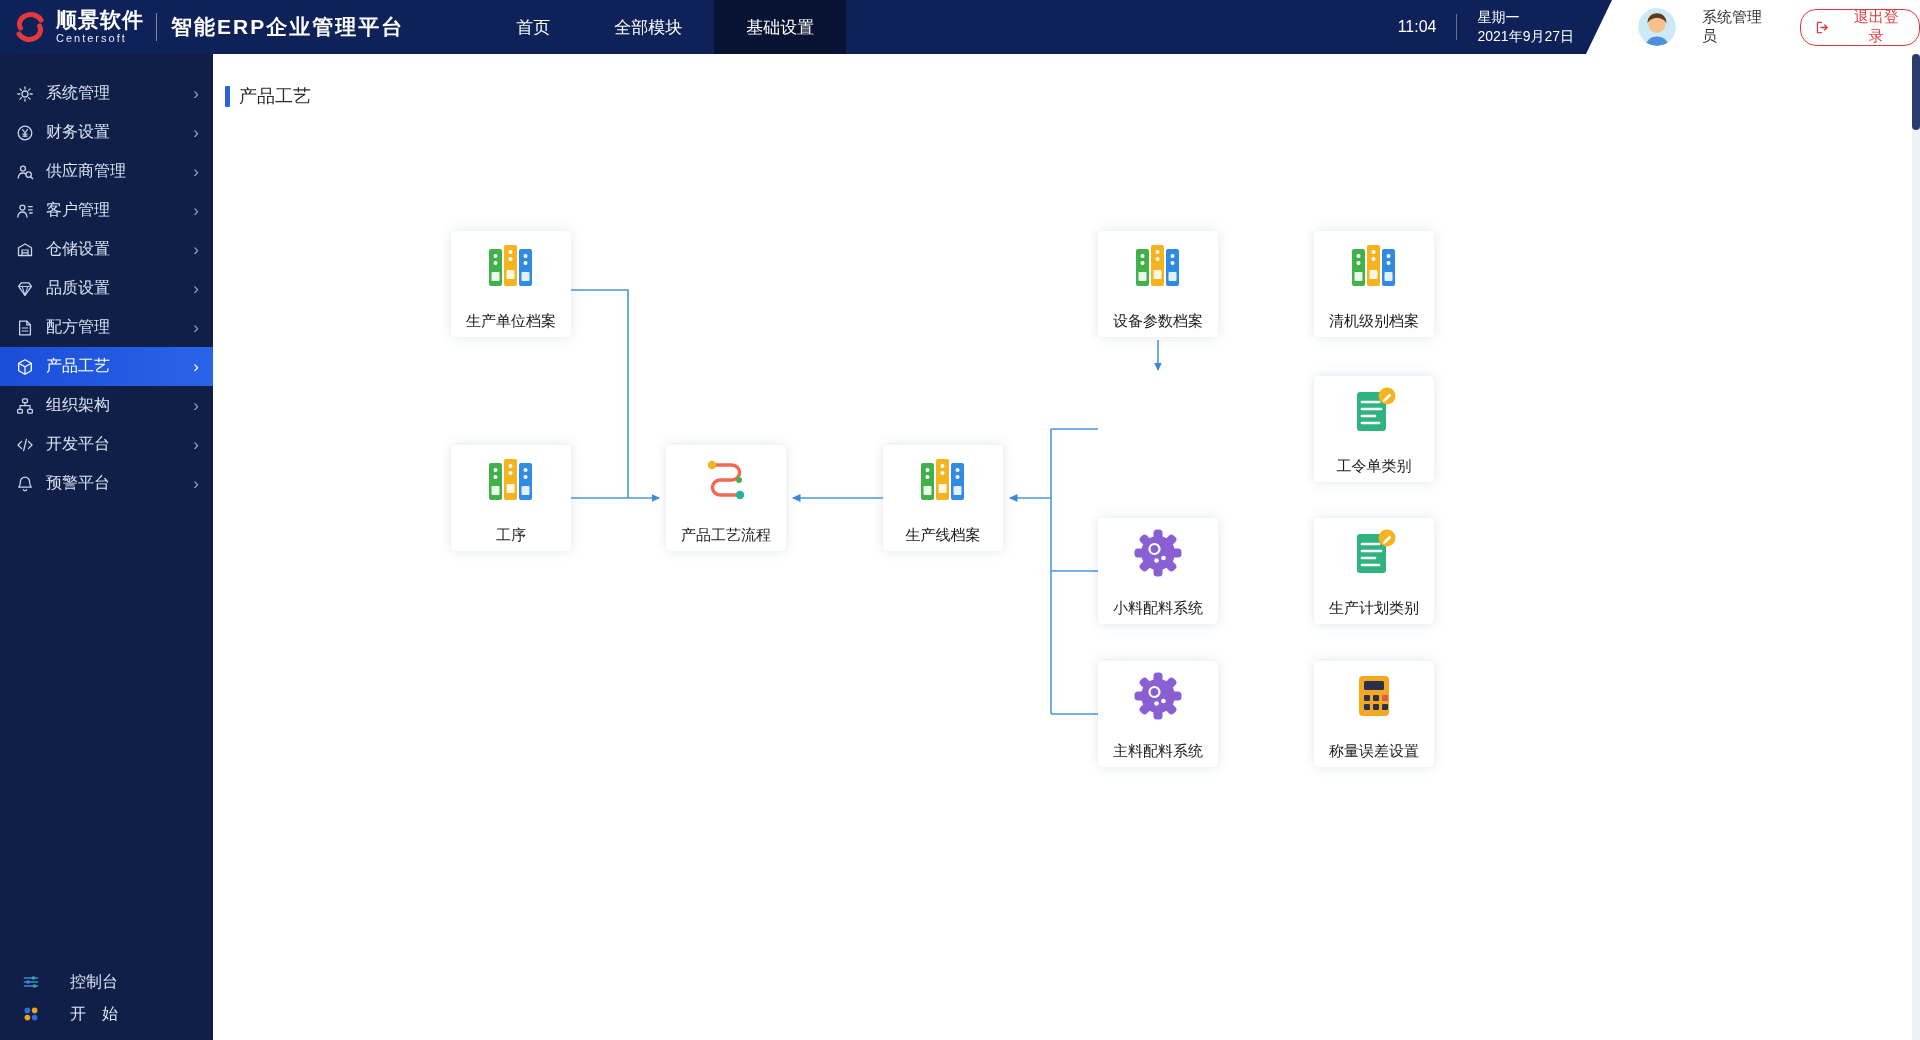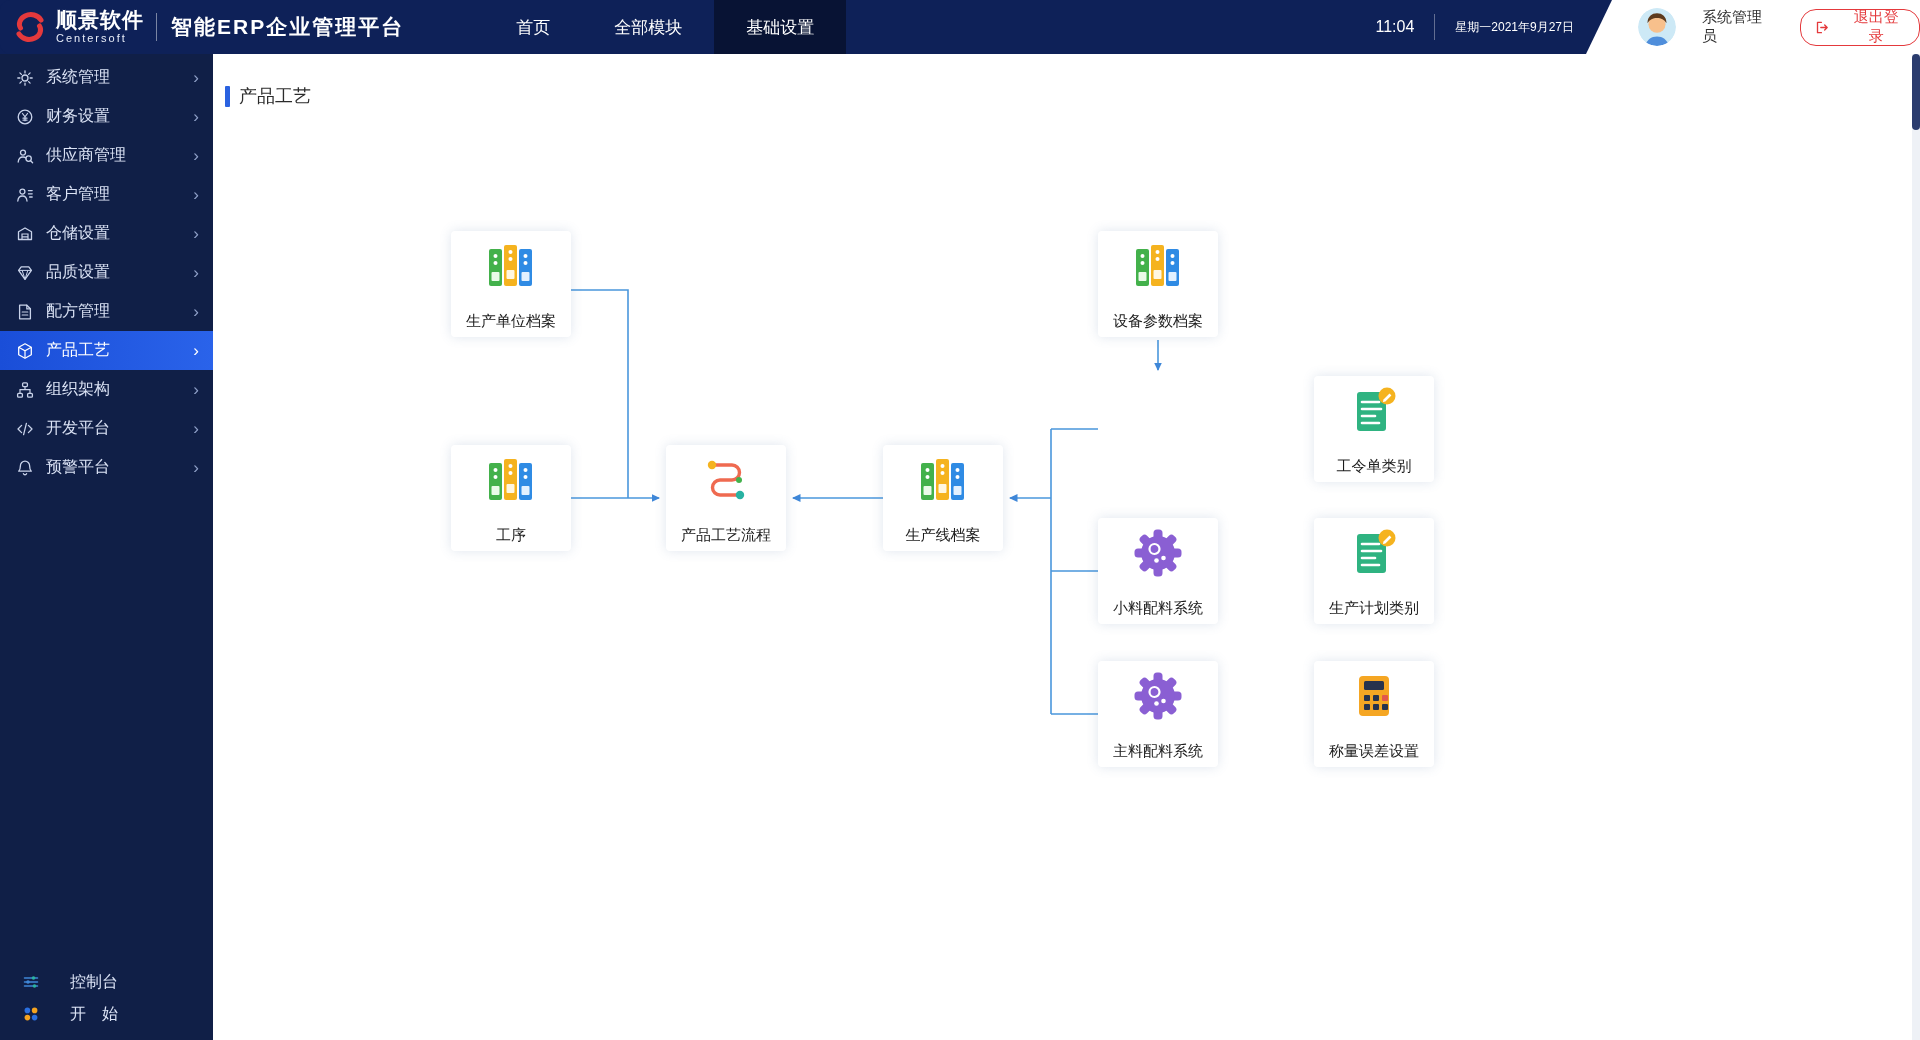--- a/index.html
+++ b/index.html
@@ -16,36 +16,36 @@
   .brand-sub { font-size:11px; letter-spacing:2px; color:#e8edf8; margin-top:2px; }
   .vdiv { width:1px; height:28px; background:rgba(255,255,255,.45); margin:0 14px 0 12px; }
   .app-title { font-size:21px; letter-spacing:2px; font-weight:bold; }
   .topnav { display:flex; align-self:stretch; margin-left:80px;justify-content:flex-end; }
   .topnav-item { display:flex; align-items:center; padding:0 32px; font-size:17px; cursor:pointer; }
   .topnav-item.active { background:#081334; }
   .flex-spacer { flex:1; }
   .clock { display:flex; align-items:center; gap:20px; margin-right:12px; }
   .time { font-size:16px; }
   .clock-sep { width:1px; height:26px; background:rgba(255,255,255,.35); }
-  .datecol { display:flex; flex-direction:row; font-size:12px; line-height:1.35;align-items:center; }
+  .datecol { display:flex; flex-direction:column; font-size:14px; line-height:1.35; }
   .user-area { width:334px; height:54px; background:#fff; color:#333;
                clip-path:polygon(26px 0, 100% 0, 100% 100%, 0 100%);
                display:flex; align-items:center; padding-left:52px; }
   .avatar { width:38px; height:38px; border-radius:50%; cursor:pointer; flex:none; }
   .user-name { font-size:15px; margin-left:26px; color:#333; }
   .logout-btn { margin-left:26px; height:37px; padding:0 14px; border-radius:16px;
                 border:1px solid #e4393c; background:#fff; color:#e4393c; font-size:15px;
                 display:flex; align-items:center; gap:18px; cursor:pointer;
                 font-family:inherit; }
   .lo-icon { width:15px; height:15px; }
 
   
   .sidebar { position:fixed; left:0; top:54px; width:213px; height:986px; background:#101f47;
              display:flex; flex-direction:column; z-index:10; }
-  .side-items { padding-top:4px; }
+  .side-items { padding-top:20px; }
   .side-item { height:39px; display:flex; align-items:center; padding:0 14px 0 16px;
                color:#dbe3f5; font-size:16px; cursor:pointer; }
   .side-item .sicon { width:18px; height:18px; color:#c9d3ea; flex:none; }
   .side-item .slabel { margin-left:12px; }
   .side-item .chev { margin-left:auto; color:#8fa0c8; font-size:17px; line-height:1; }
   .side-item.active { background:linear-gradient(90deg,#1a4ed8,#2a63ea); color:#fff; }
   .side-item.active .sicon { color:#fff; }
   .side-item.active .chev { color:#fff; }
   .side-footer { margin-top:auto; padding-bottom:10px; }
   .foot-item { height:32px; display:flex; align-items:center; padding-left:22px;
@@ -413,20 +413,26 @@
         <use href="#ic-gear-purple"></use>
       </svg>
     <span class="nlabel">小料配料系统</span>
   </div>
   <div class="node" style="left:885px;top:607px">
     <svg class="nicon">
         <use href="#ic-gear-purple"></use>
       </svg>
     <span class="nlabel">主料配料系统</span>
   </div>
+  <div class="node" style="left:1101px;top:177px">
+    <svg class="nicon">
+        <use href="#ic-binders"></use>
+      </svg>
+    <span class="nlabel">清机级别档案</span>
+  </div>
   <div class="node" style="left:1101px;top:322px">
     <svg class="nicon">
         <use href="#ic-worksheet"></use>
       </svg>
     <span class="nlabel">工令单类别</span>
   </div>
   <div class="node" style="left:1101px;top:464px">
     <svg class="nicon">
         <use href="#ic-worksheet"></use>
       </svg>

